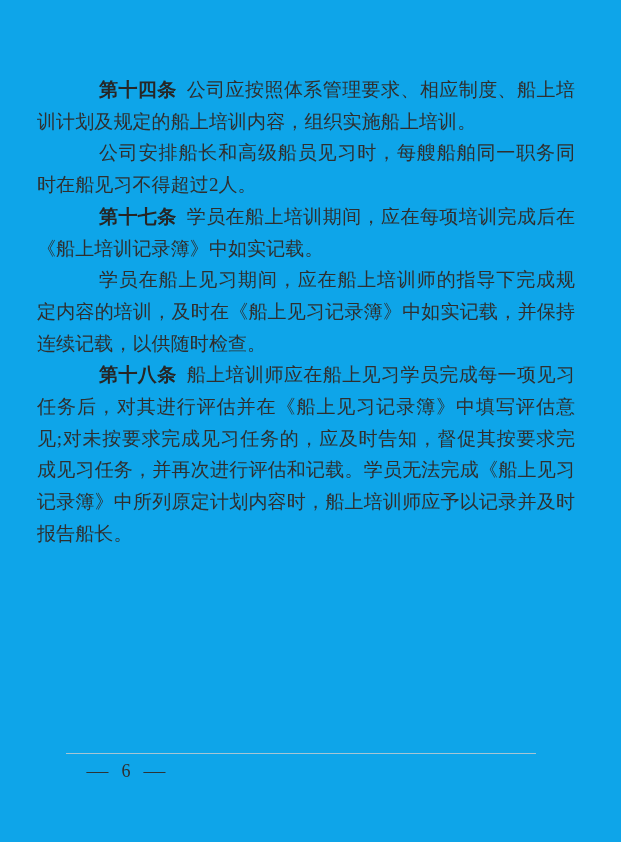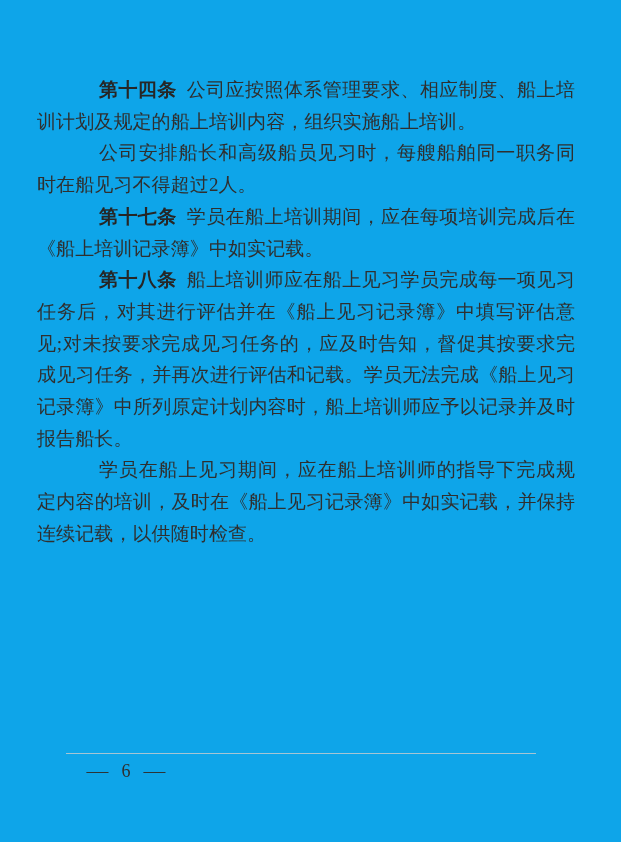--- a/index.html
+++ b/index.html
@@ -77,24 +77,24 @@
     <p class="para">
       <span class="para-heading">第十四条</span><span>公司应按照体系管理要求、相应制度、船上培训计划及规定的船上培训内容，组织实施船上培训。</span>
     </p>
     <p class="para">
       <span>公司安排船长和高级船员见习时，每艘船舶同一职务同时在船见习不得超过2人。</span>
     </p>
     <p class="para">
       <span class="para-heading">第十七条</span><span>学员在船上培训期间，应在每项培训完成后在《船上培训记录簿》中如实记载。</span>
     </p>
     <p class="para">
-      <span class="para-heading">第十八条</span><span>船上培训师应在船上见习学员完成每一项见习任务后，对其进行评估并在《船上见习记录簿》中填写评估意见;对未按要求完成见习任务的，应及时告知，督促其按要求完成见习任务，并再次进行评估和记载。学员无法完成《船上见习记录簿》中所列原定计划内容时，船上培训师应予以记录并及时报告船长。</span>
+      <span>学员在船上见习期间，应在船上培训师的指导下完成规定内容的培训，及时在《船上见习记录簿》中如实记载，并保持连续记载，以供随时检查。</span>
     </p>
     <p class="para">
-      <span>学员在船上见习期间，应在船上培训师的指导下完成规定内容的培训，及时在《船上见习记录簿》中如实记载，并保持连续记载，以供随时检查。</span>
+      <span class="para-heading">第十八条</span><span>船上培训师应在船上见习学员完成每一项见习任务后，对其进行评估并在《船上见习记录簿》中填写评估意见;对未按要求完成见习任务的，应及时告知，督促其按要求完成见习任务，并再次进行评估和记载。学员无法完成《船上见习记录簿》中所列原定计划内容时，船上培训师应予以记录并及时报告船长。</span>
     </p>
   </div>
 
   <div class="scan-line"></div>
 
   <div class="footer">
     <span class="dash">—</span><span class="page-num">6</span><span class="dash">—</span>
   </div>
 
 </div>

